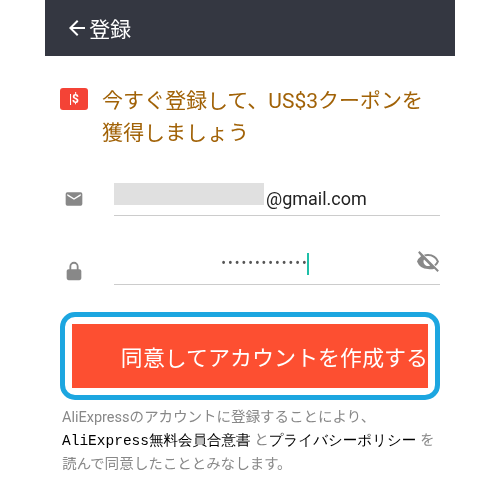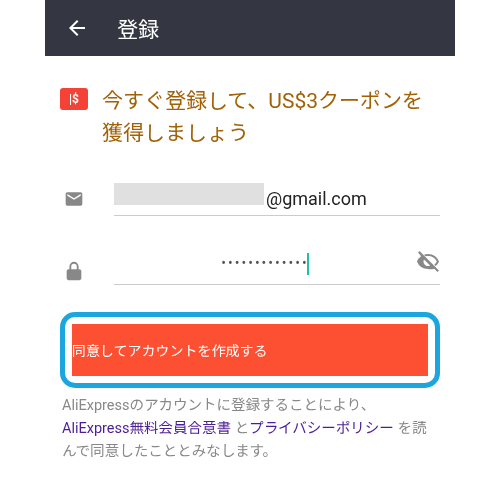--- a/index.html
+++ b/index.html
@@ -10,21 +10,20 @@
     background: #fff;
     overflow: hidden;
     position: relative;
   }
   .header {
     background: #343741;
     height: 56px;
     display: flex;
     align-items: center;
     padding: 0 20px;
-    gap: 28px;
     color: #fff;
     margin: 0 45px;
   }
   .header .back-icon svg { display:block; }
   .header .title { font-size: 21px; font-weight: 400; }
   .content {
     padding: 0 60px 0 60px;
   }
   .promo {
     display: flex;
@@ -114,32 +113,32 @@
   }
   .cta-wrap {
     margin: 24px 0 6px;
     border: 5px solid #1CA6E0;
     border-radius: 15px;
     padding: 7px;
   }
   .cta {
     background: #fd4f31;
     color: #fff;
-    text-align: left;
-    font-size: 14px;
+    text-align: right;
+    font-size: 22px;
     padding: 16px 0;
     cursor: pointer;
   }
   .legal {
     color: #888;
     font-size: 14.5px;
     line-height: 1.6;
     padding: 0 2px;
   }
-  .legal .link { color: #4c1d95; }
+  .legal .link { color: #000000; font-family: Liberation Mono, monospace; }
 </style>
 </head>
 <body>
 
 <div class="header">
   <span class="back-icon">
     <svg width="24" height="24" viewBox="0 0 24 24" fill="none">
         <path d="M20 11H7.83l5.59-5.59L12 4l-8 8 8 8 1.41-1.41L7.83 13H20v-2z" fill="#fff"></path>
       </svg>
   </span>

